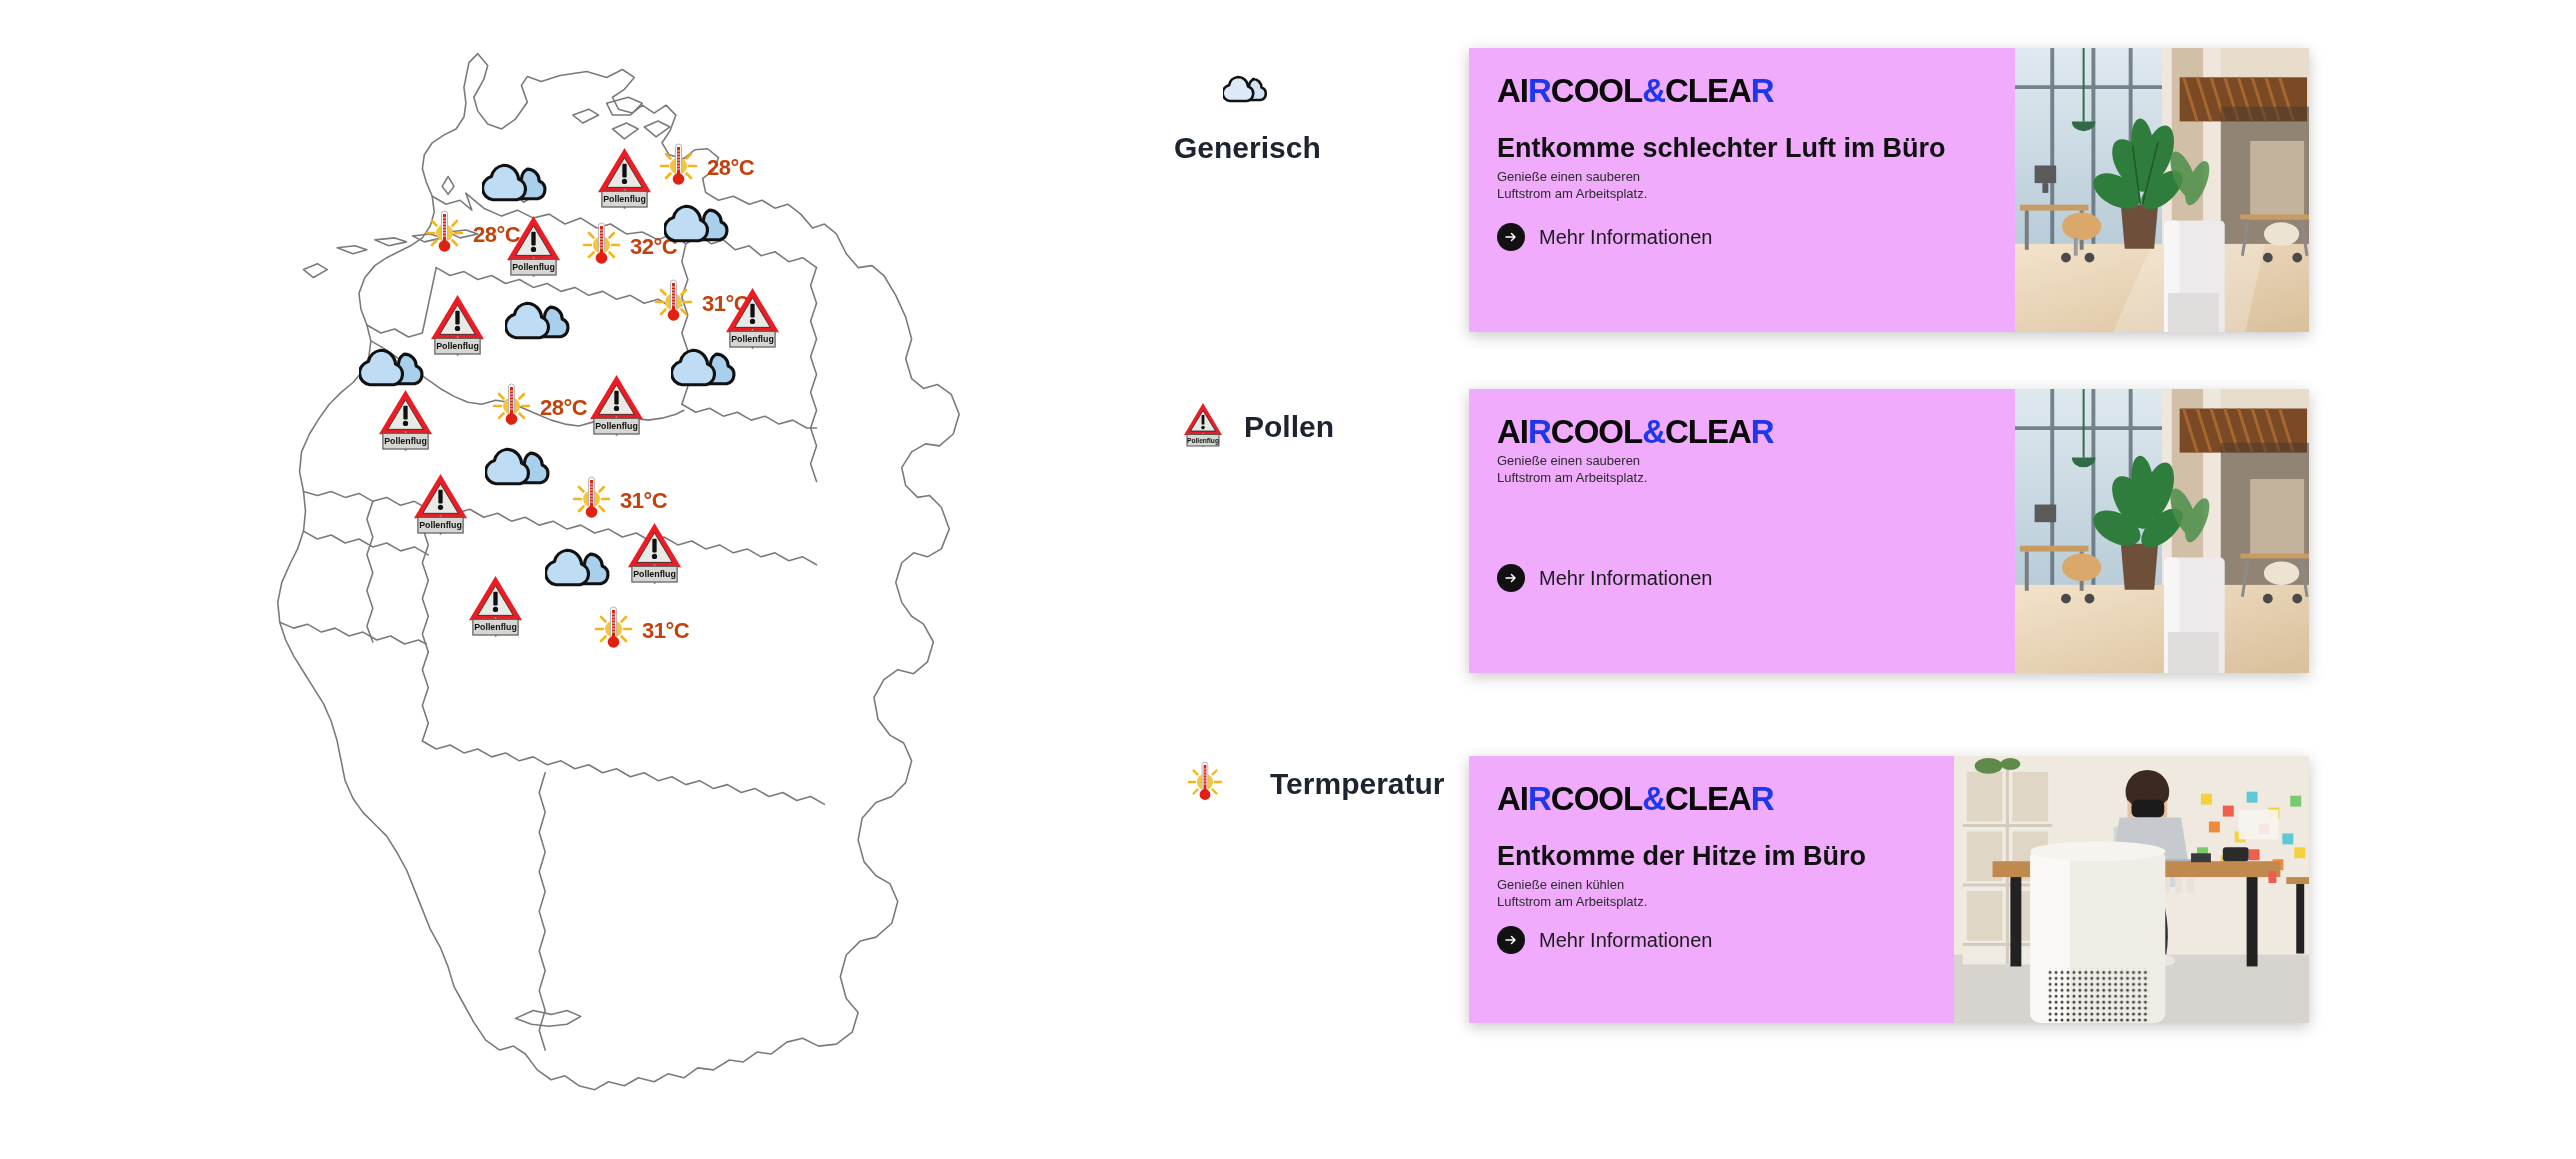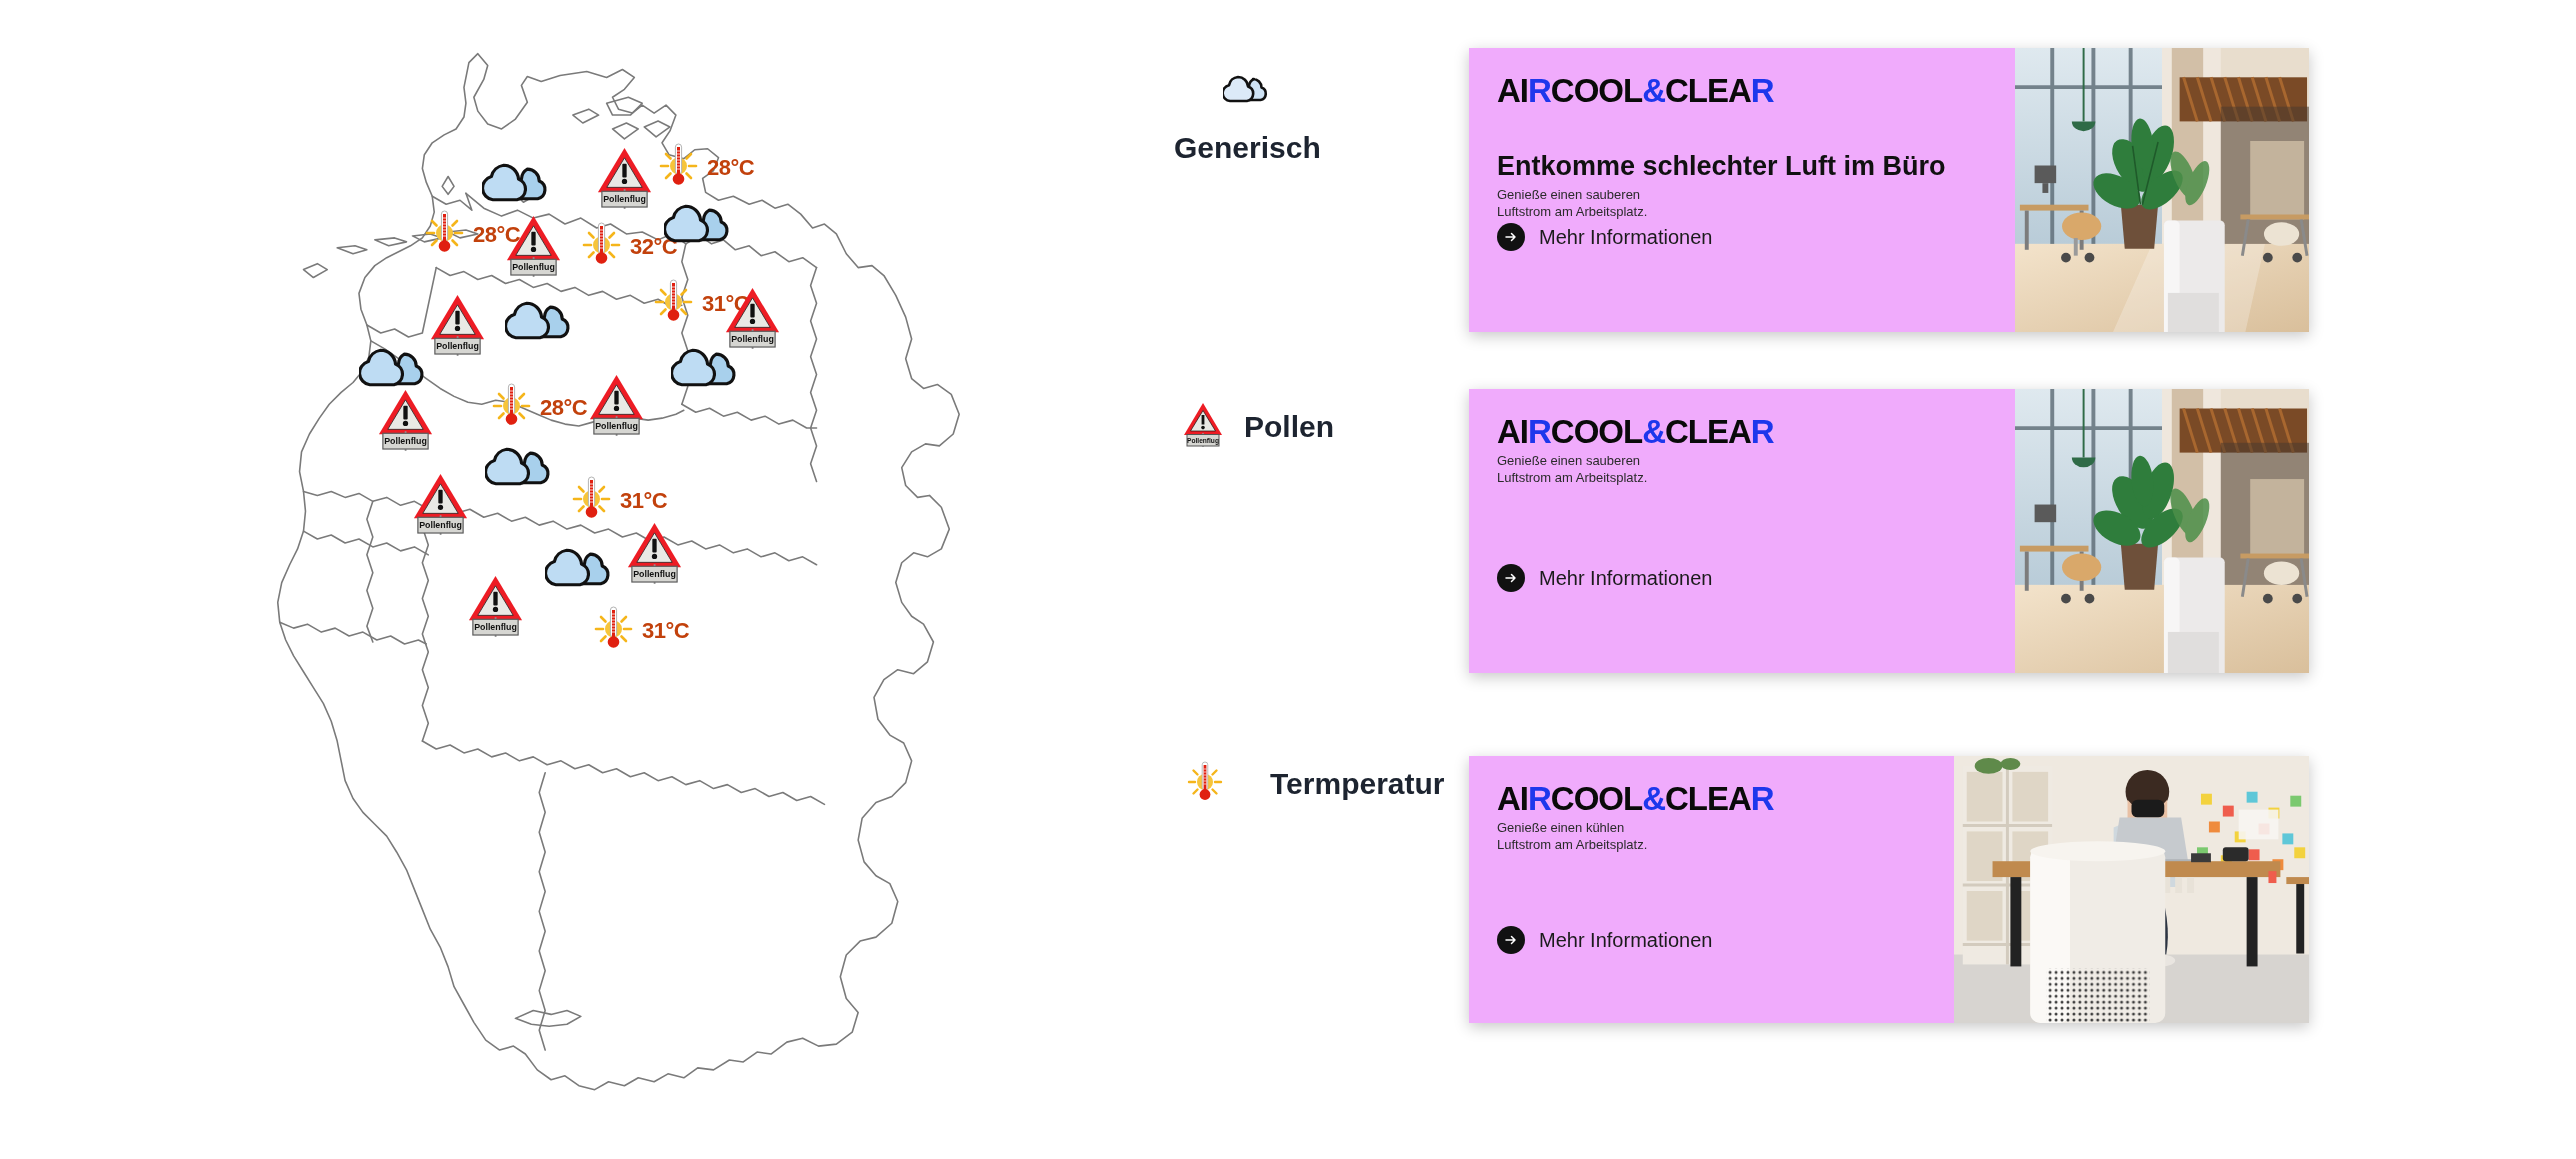--- a/index.html
+++ b/index.html
@@ -25,21 +25,21 @@
     font-size:30px;font-weight:bold;color:#1d2430;white-space:nowrap;
   }
 
   .ad-card{
     position:absolute;background:#ffffff;display:flex;overflow:hidden;
     box-shadow:0 4px 14px rgba(0,0,0,0.22);
   }
   .ad-text{position:relative;box-sizing:border-box;padding:26px 0 16px 28px;background:#f0abfc;flex:none;}
   .ad-logo{font-size:33px;font-weight:bold;letter-spacing:-1px;color:#0a0a0a;line-height:1;white-space:nowrap;}
   .ad-logo .hl{color:#1d37ec;}
-  .ad-headline{font-size:27px;font-weight:bold;color:#111;margin-top:44px;line-height:1.15;white-space:nowrap;}
+  .ad-headline{font-size:27px;font-weight:bold;color:#111;margin-top:26px;line-height:1.15;white-space:nowrap;}
   .ad-sub{font-size:13px;color:#2b2b2b;margin-top:4px;line-height:1.32;}
   .ad-cta{position:absolute;left:28px;bottom:0;display:flex;align-items:center;gap:14px;}
   .cta-circle{width:28px;height:28px;border-radius:50%;background:#111;display:flex;align-items:center;justify-content:center;flex:none;}
   .cta-text{font-size:20px;color:#1b1b1b;white-space:nowrap;}
 
   .ad-img{flex:1 1 auto;position:relative;overflow:hidden;background:#d9cfc2;}
   .ad-img svg{position:absolute;left:0;top:0;width:100%;height:100%;}
 </style>
 </head>
 <body>
@@ -721,20 +721,21 @@
         <ellipse cx="272" cy="188" rx="18" ry="12" fill="#ece3d3"></ellipse>
         <circle cx="258" cy="214" r="5" fill="#4a4a4a"></circle>
           <circle cx="288" cy="214" r="5" fill="#4a4a4a"></circle>
       </svg>
     </div>
   </div>
 
   <div class="ad-card" style="left:1469px;top:756px;width:840px;height:267px;">
     <div class="ad-text" style="width:485px;height:267px;">
       <div class="ad-logo"><span>AI</span><span class="hl">R</span><span>COOL</span><span class="hl">&amp;</span><span>CLEA</span><span class="hl">R</span></div>
+      <div class="ad-headline">Entkomme der Hitze im Büro</div>
       <div class="ad-sub">
         <div>Genieße einen kühlen</div>
         <div>Luftstrom am Arbeitsplatz.</div>
       </div>
       <div class="ad-cta" style="bottom:69px;">
         <span class="cta-circle">
           <svg width="16" height="16" viewBox="0 0 16 16">
               <path d="M3,8 H12 M8.5,4.5 L12,8 L8.5,11.5" stroke="#fff" stroke-width="1.5" fill="none" stroke-linecap="round" stroke-linejoin="round"></path>
             </svg>
         </span>

